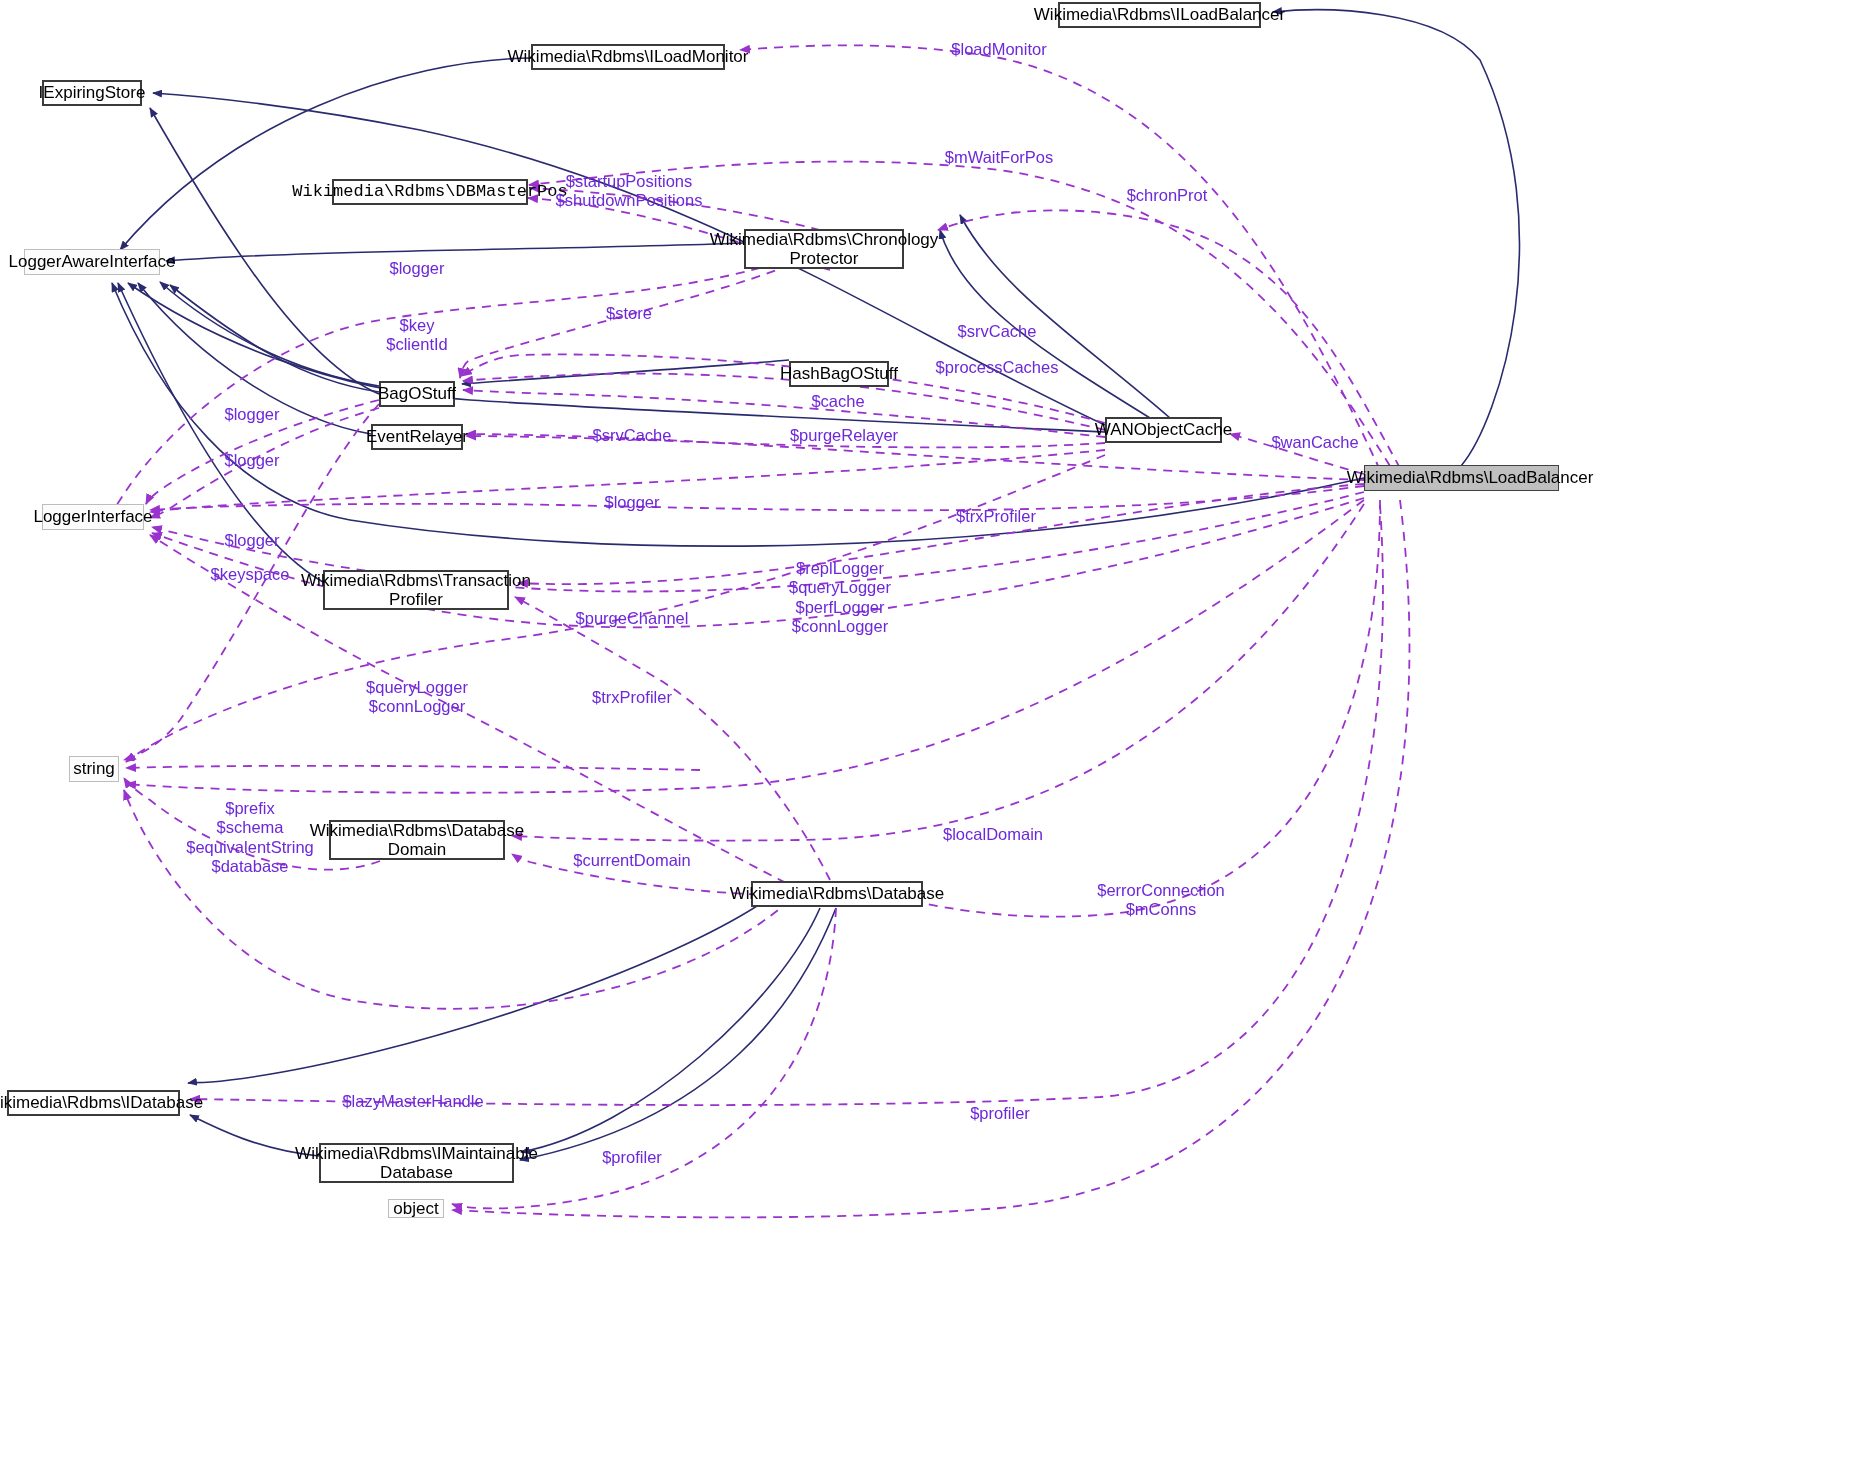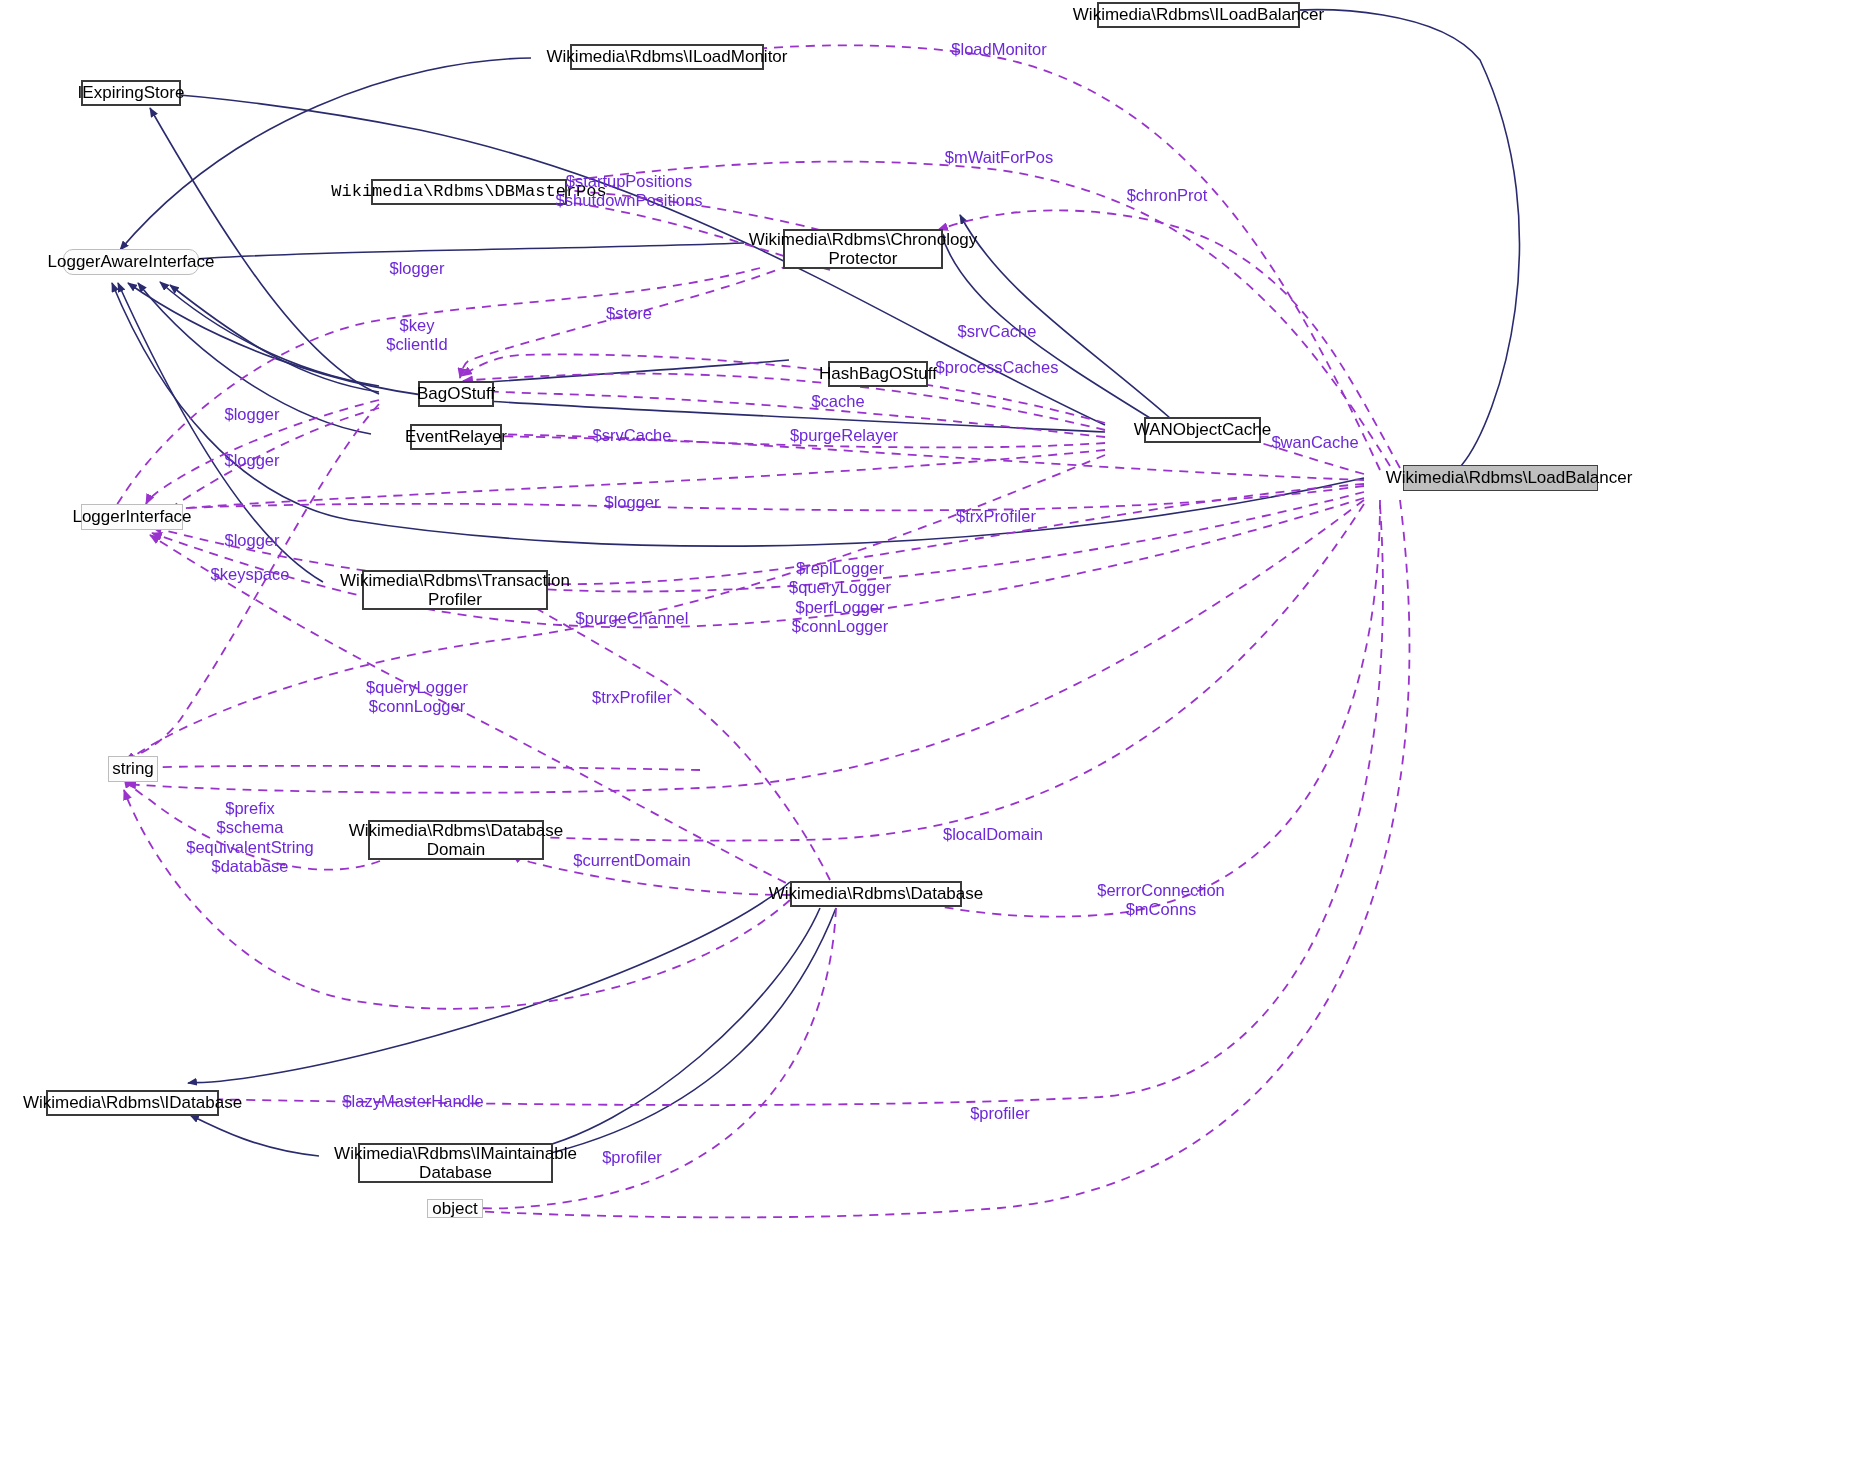--- a/index.html
+++ b/index.html
@@ -19,21 +19,20 @@
     color:#000000;
     font-size:17px;
     line-height:1.12;
     text-align:center;
     display:flex;
     align-items:center;
     justify-content:center;
     white-space:pre-line;
     padding:2px 6px;
     z-index:3;
-    margin-left:39px;
   }
   .node.thick{border:2px solid #3a3a3a;}
   .node.plain{border:1px solid #bdbdbd;background:#fcfcfc;}
   .node.focus{background:#bfbfbf;border:1px solid #404040;padding-left:23px;}
   .edge-label{
     position:absolute;
     font-size:16.5px;
     color:#6d28d9;
     text-align:center;
     line-height:1.18;
@@ -162,21 +161,21 @@
 
     </g>
   </svg>
 
   <div class="node thick" style="left:1058px;top:2px;width:203px;height:26px;">Wikimedia\Rdbms\ILoadBalancer</div>
   <div class="node thick" style="left:531px;top:44px;width:194px;height:26px;">Wikimedia\Rdbms\ILoadMonitor</div>
   <div class="node thick" style="left:42px;top:80px;width:100px;height:26px;">IExpiringStore</div>
   <div class="node thick" style="left:332px;top:179px;width:196px;height:26px;font-family:Liberation Mono, monospace;">Wikimedia\Rdbms\DBMasterPos</div>
   <div class="node thick" style="left:744px;top:229px;width:160px;height:40px;">Wikimedia\Rdbms\Chronology
 Protector</div>
-  <div class="node plain" style="left:24px;top:249px;width:136px;height:26px;border-radius:10px;">LoggerAwareInterface</div>
+  <div class="node plain" style="left:24px;top:249px;width:136px;height:26px;">LoggerAwareInterface</div>
   <div class="node thick" style="left:789px;top:361px;width:100px;height:26px;">HashBagOStuff</div>
   <div class="node thick" style="left:379px;top:381px;width:76px;height:26px;">BagOStuff</div>
   <div class="node thick" style="left:371px;top:424px;width:92px;height:26px;">EventRelayer</div>
   <div class="node thick" style="left:1105px;top:417px;width:117px;height:26px;">WANObjectCache</div>
   <div class="node focus" style="left:1364px;top:465px;width:195px;height:26px;">Wikimedia\Rdbms\LoadBalancer</div>
   <div class="node plain" style="left:42px;top:504px;width:102px;height:26px;">LoggerInterface</div>
   <div class="node thick" style="left:323px;top:570px;width:186px;height:40px;">Wikimedia\Rdbms\Transaction
 Profiler</div>
   <div class="node plain" style="left:69px;top:756px;width:50px;height:26px;">string</div>
   <div class="node thick" style="left:329px;top:820px;width:176px;height:40px;">Wikimedia\Rdbms\Database

